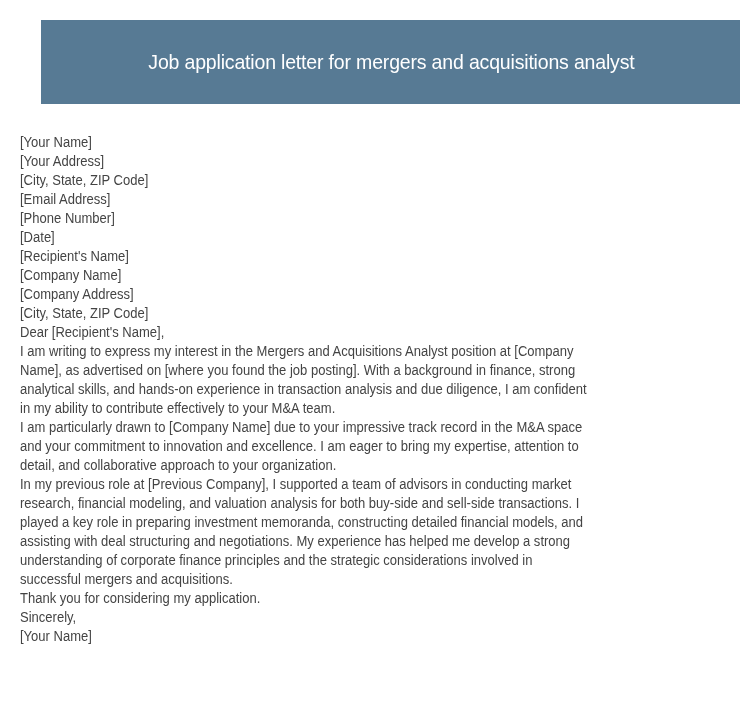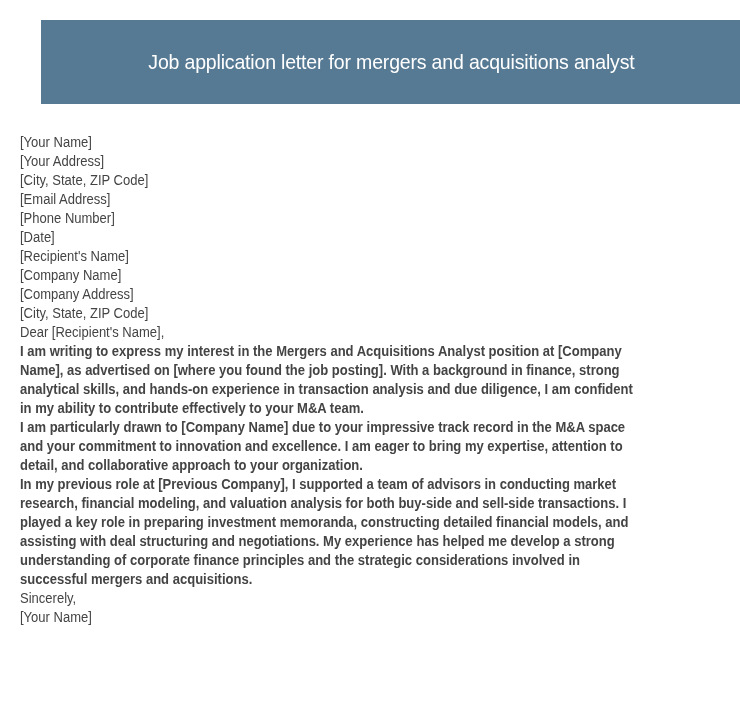--- a/index.html
+++ b/index.html
@@ -44,21 +44,20 @@
     }
     .letter .line {
       display: block;
       white-space: nowrap;
       transform-origin: left center;
       transform: scaleX(0.93);
     }
     .letter .para {
       display: block;
       transform-origin: left top;
-      font-weight: bold;
     }
     .para .pline {
       display: block;
       white-space: nowrap;
       transform-origin: left center;
       transform: scaleX(0.93);
     }
   </style>
 </head>
 <body>
@@ -96,16 +95,19 @@
   <div class="para">
     <span class="pline">In my previous role at [Previous Company], I supported a team of advisors in conducting market</span>
     <span class="pline">research, financial modeling, and valuation analysis for both buy-side and sell-side transactions. I</span>
     <span class="pline">played a key role in preparing investment memoranda, constructing detailed financial models, and</span>
     <span class="pline">assisting with deal structuring and negotiations. My experience has helped me develop a strong</span>
     <span class="pline">understanding of corporate finance principles and the strategic considerations involved in</span>
     <span class="pline">successful mergers and acquisitions.</span>
   </div>
 
 
+  <div class="para">
+    <span class="pline">Thank you for considering my application.</span>
+  </div>
 
   <span class="line">Sincerely,</span>
   <span class="line">[Your Name]</span>
 </div>
 
 </body></html>

